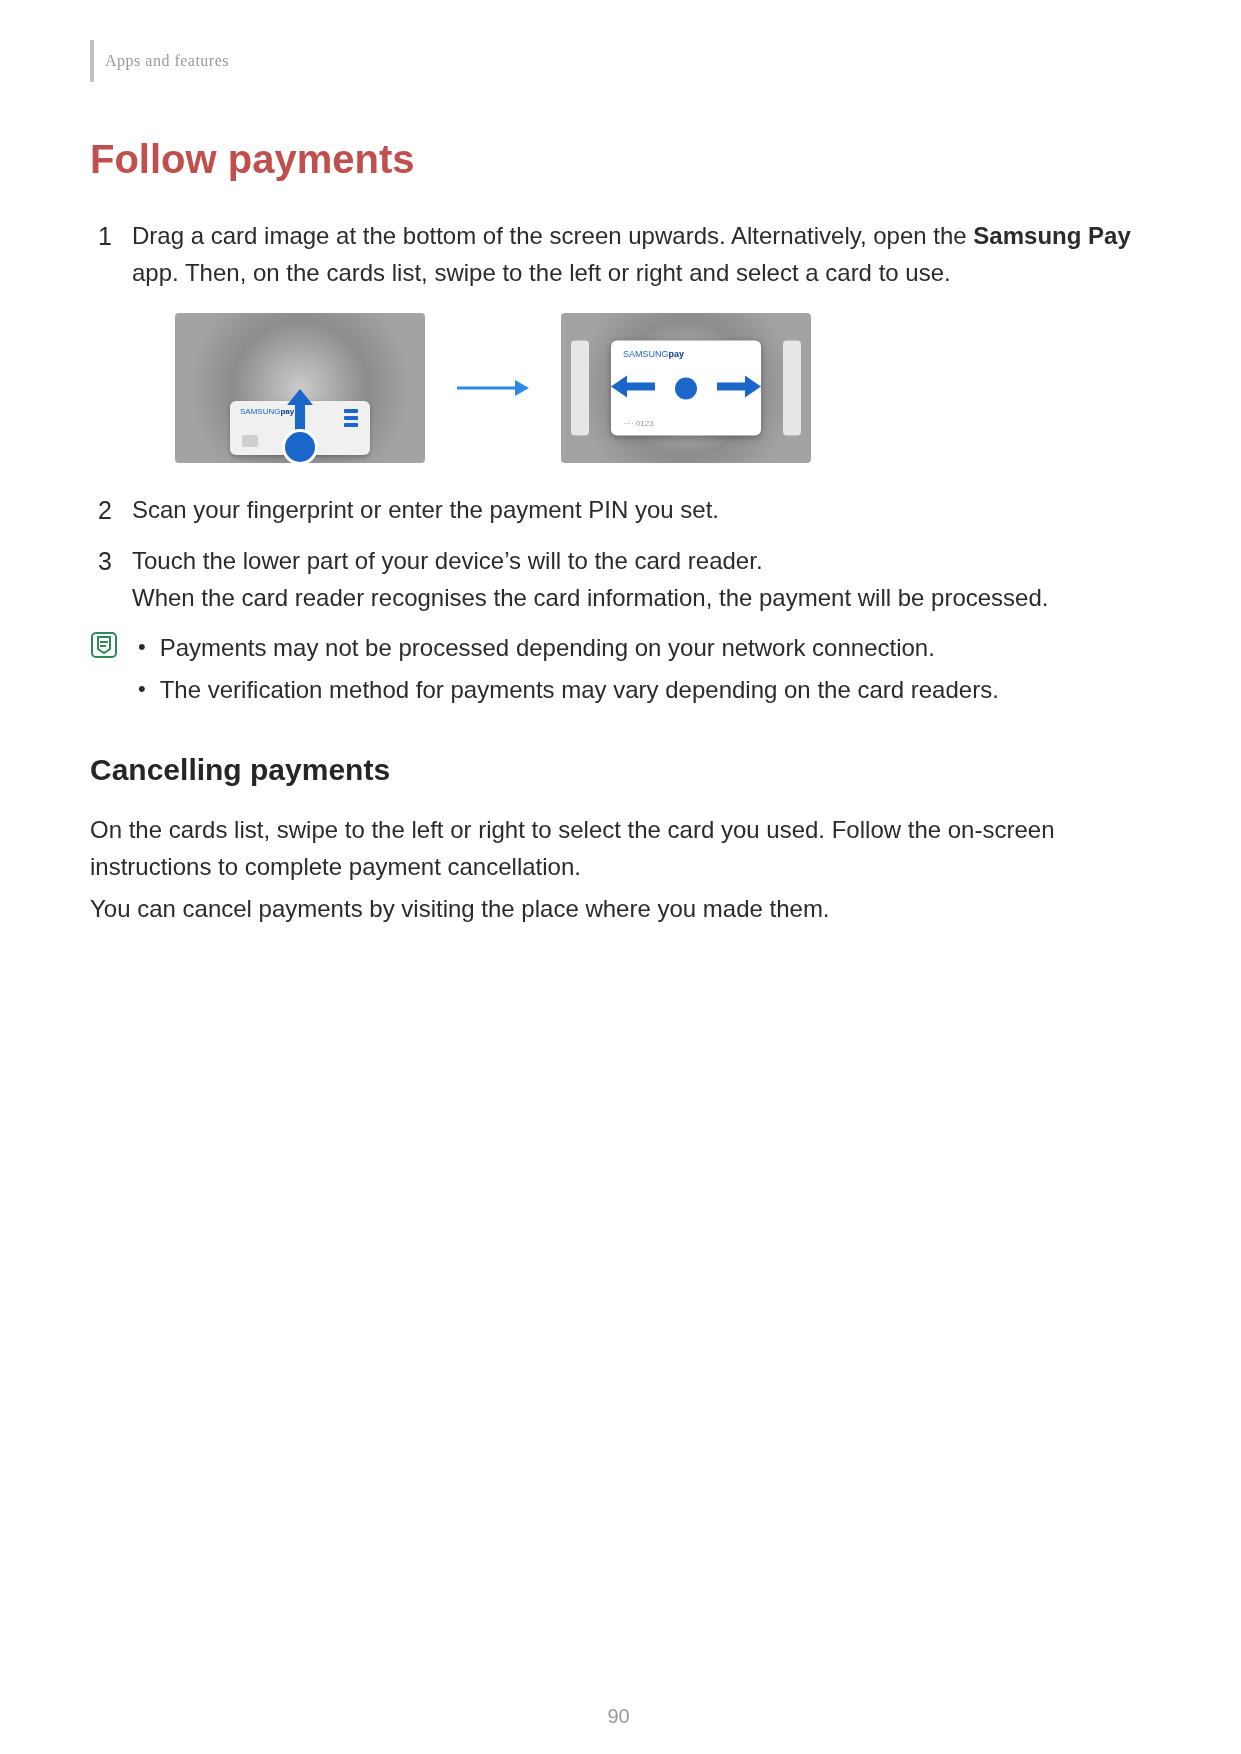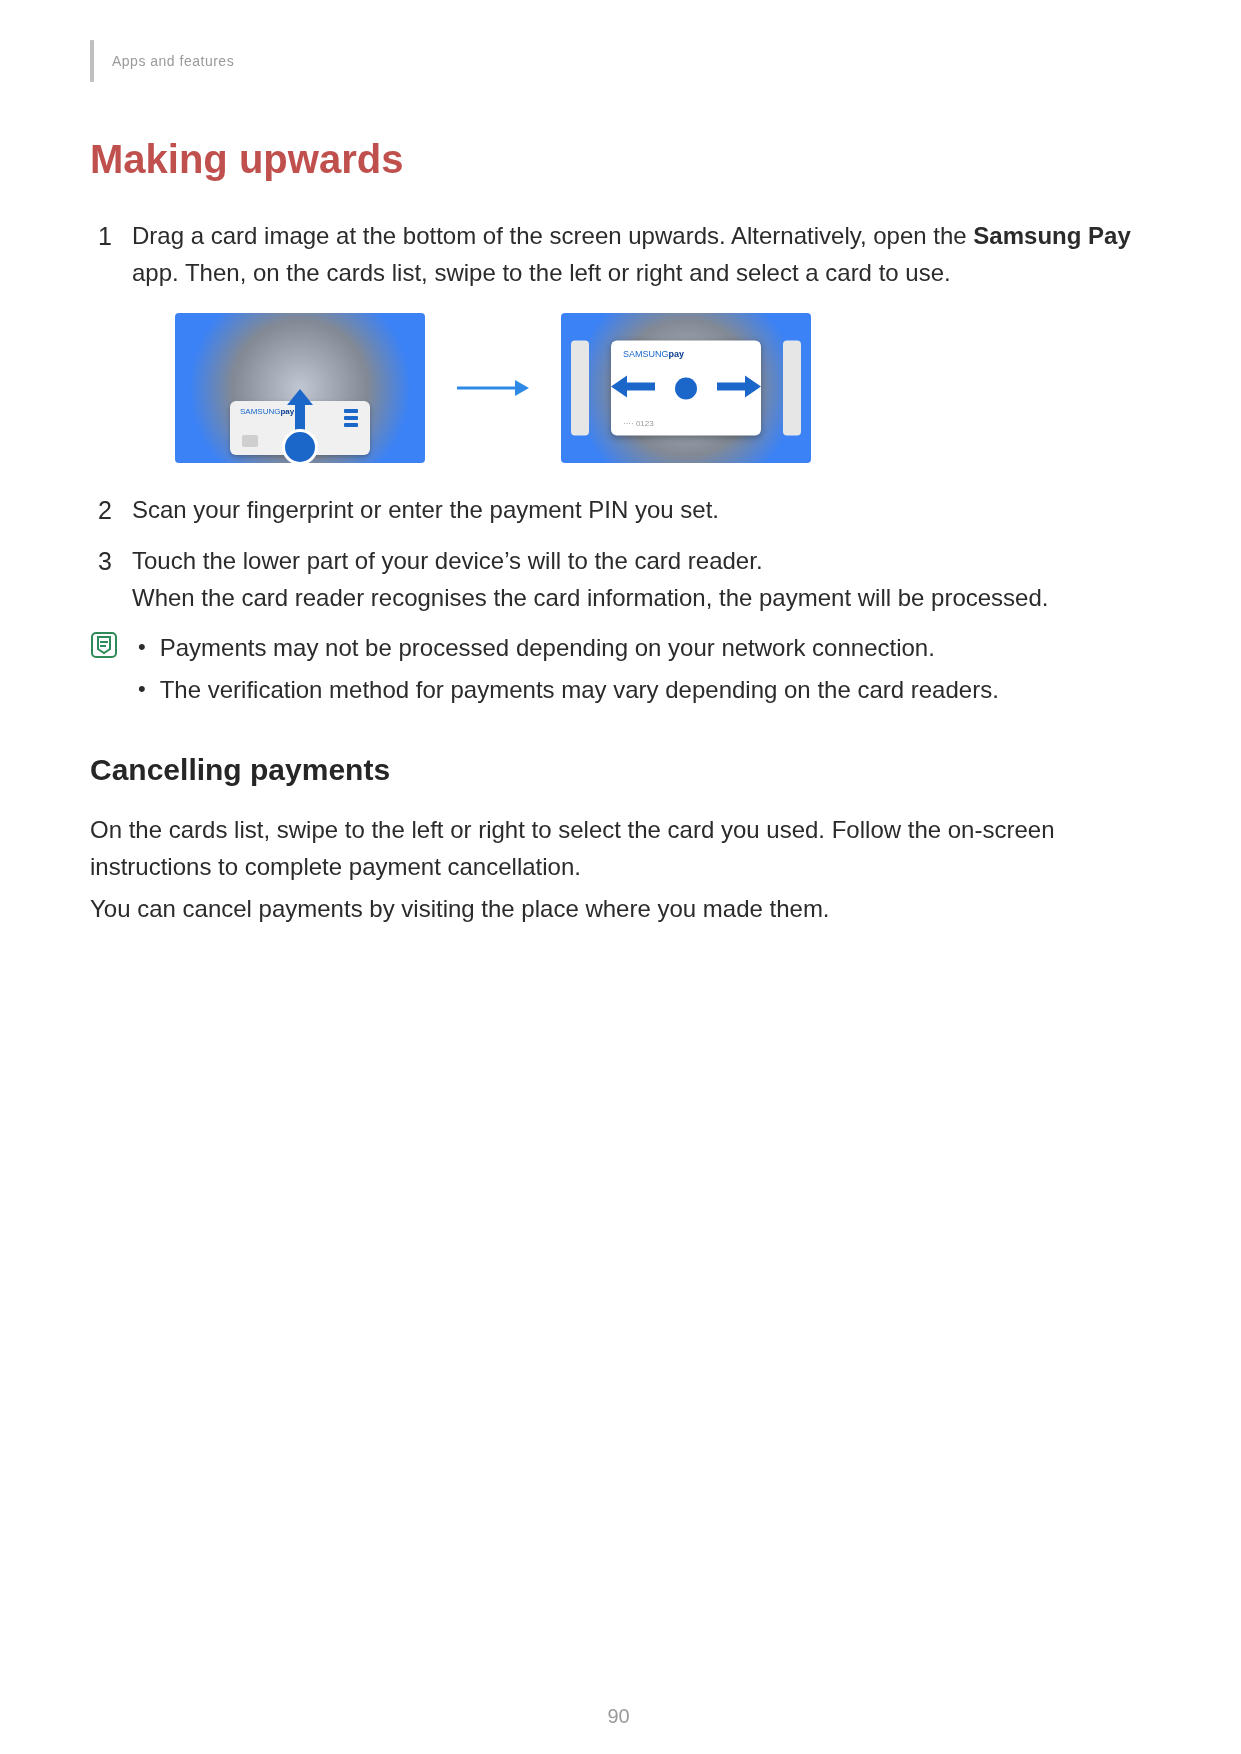--- a/index.html
+++ b/index.html
@@ -19,22 +19,22 @@
   }
   .page{
     width:var(--page-w);
     height:var(--page-h);
     background:#fff;
     position:relative;
     box-sizing:border-box;
     padding:40px 100px 50px 90px;
   }
   .header-bar{
-    display:flex;align-items:center;gap:18px;color:var(--muted);
-    font-size:14px;letter-spacing:.5px;margin-bottom:55px;
+    display:flex;align-items:center;gap:11px;color:var(--muted);
+    font-size:16px;letter-spacing:.5px;margin-bottom:55px;font-family:Liberation Serif, serif;
   }
   .header-tick{
     width:4px;height:42px;background:#bfbfbf;border-radius:1px;
   }
   h1.section-heading{
     color:var(--accent);
     font-weight:600;
     font-size:40px;
     margin:0 0 35px 0;
   }
@@ -48,21 +48,21 @@
     color:var(--ink);
   }
   ol.steps>li .body{flex:1;}
   .body b{font-weight:700;}
   
   .illus-row{
     margin:22px 0 28px 85px;
     display:flex;align-items:center;gap:30px;
   }
   .phone{
-    width:250px;height:150px;background:#3b82f6;border-radius:4px;
+    width:250px;height:150px;background:#a3a3a3;border-radius:4px;
     position:relative;overflow:hidden;
   }
   .phone .glow{
     position:absolute;left:50%;top:50%;width:240px;height:240px;
     transform:translate(-50%,-50%);
     background:radial-gradient(circle,#cfcfcf 0%,#8a8a8a 40%,transparent 65%);
     opacity:.9;
   }
   .phone1 .card{
     position:absolute;left:50%;bottom:8px;transform:translateX(-50%);
@@ -123,21 +123,21 @@
 </head>
 <body>
 
 <div class="page">
 
   <div class="header-bar">
     <div class="header-tick"></div>
     <span>Apps and features</span>
   </div>
 
-  <h1 class="section-heading">Making upwards</h1>
+  <h1 class="section-heading">Follow payments</h1>
 
   <ol class="steps">
     <li>
       <span class="num">1</span>
       <span class="body">
         <span>Drag a card image at the bottom of the screen upwards. Alternatively, open the </span><b>Samsung Pay</b><span> app. Then, on the cards list, swipe to the left or right and select a card to use.</span>
       </span>
     </li>
   </ol>
 

